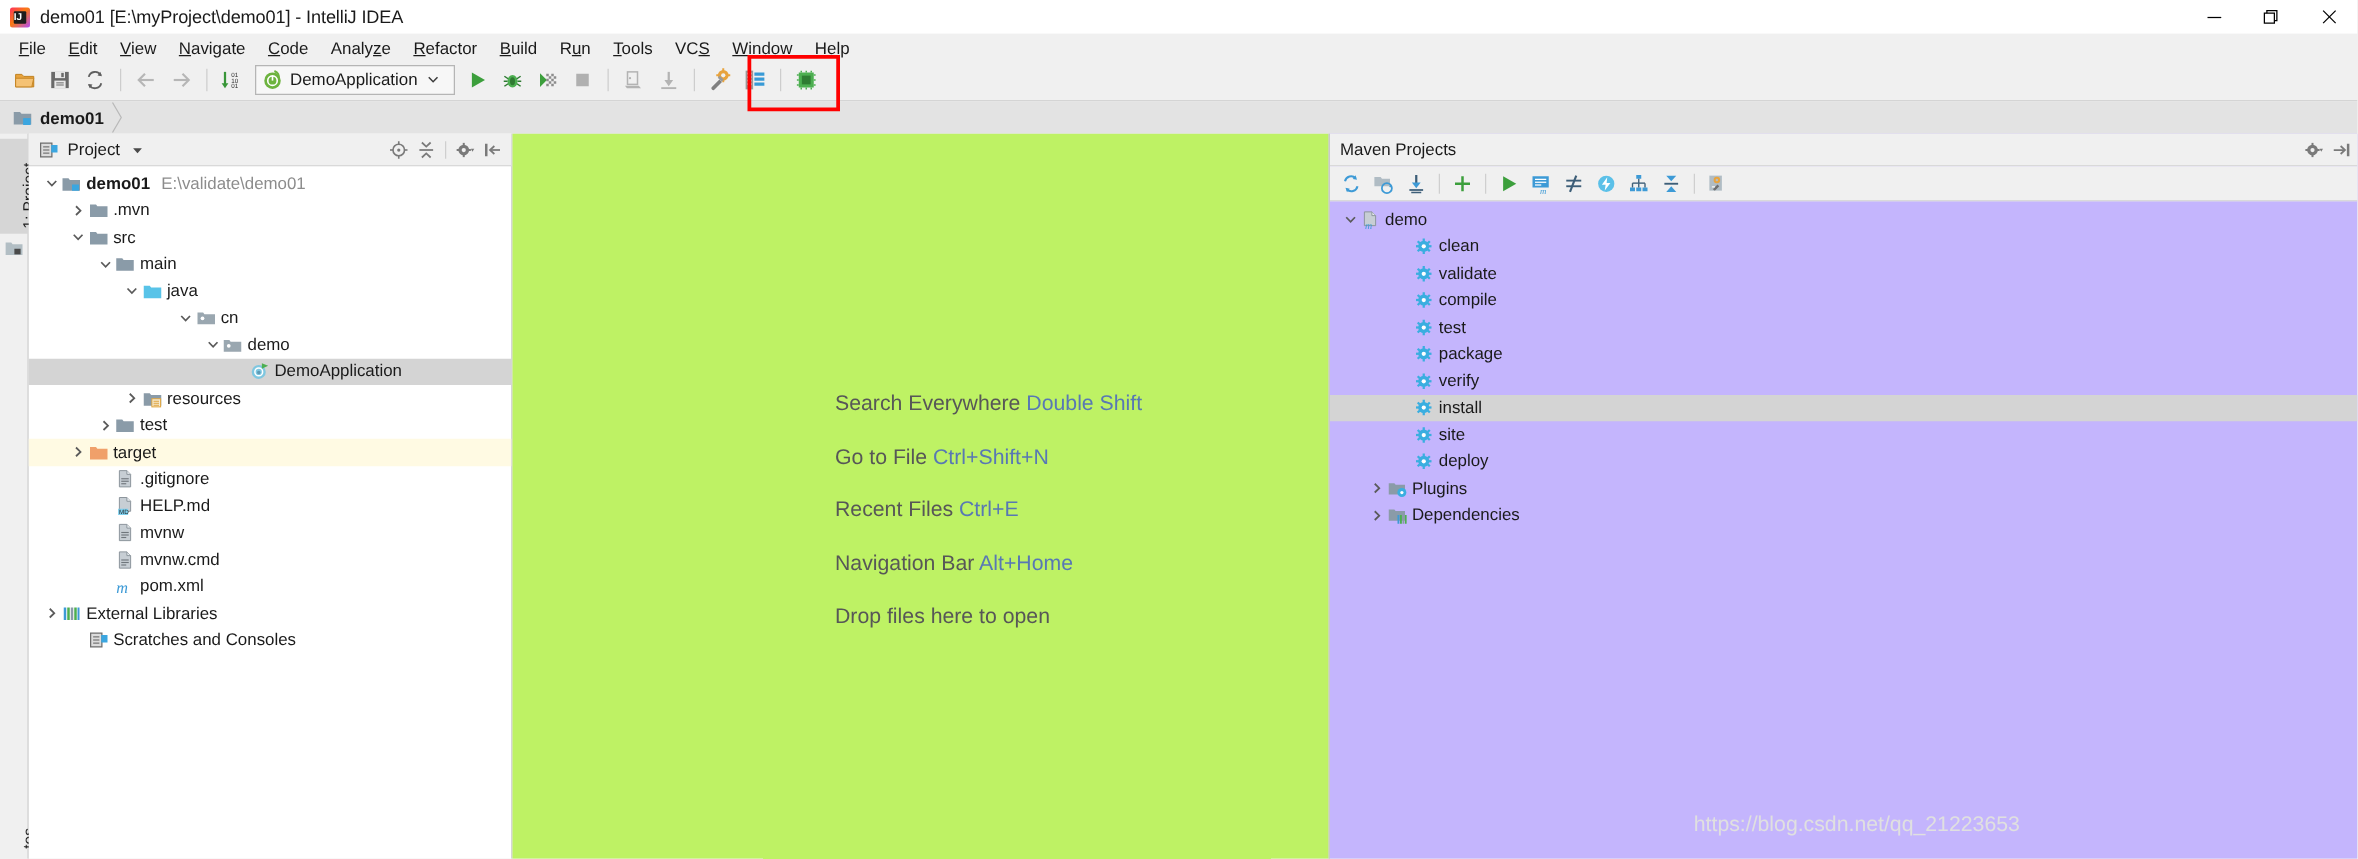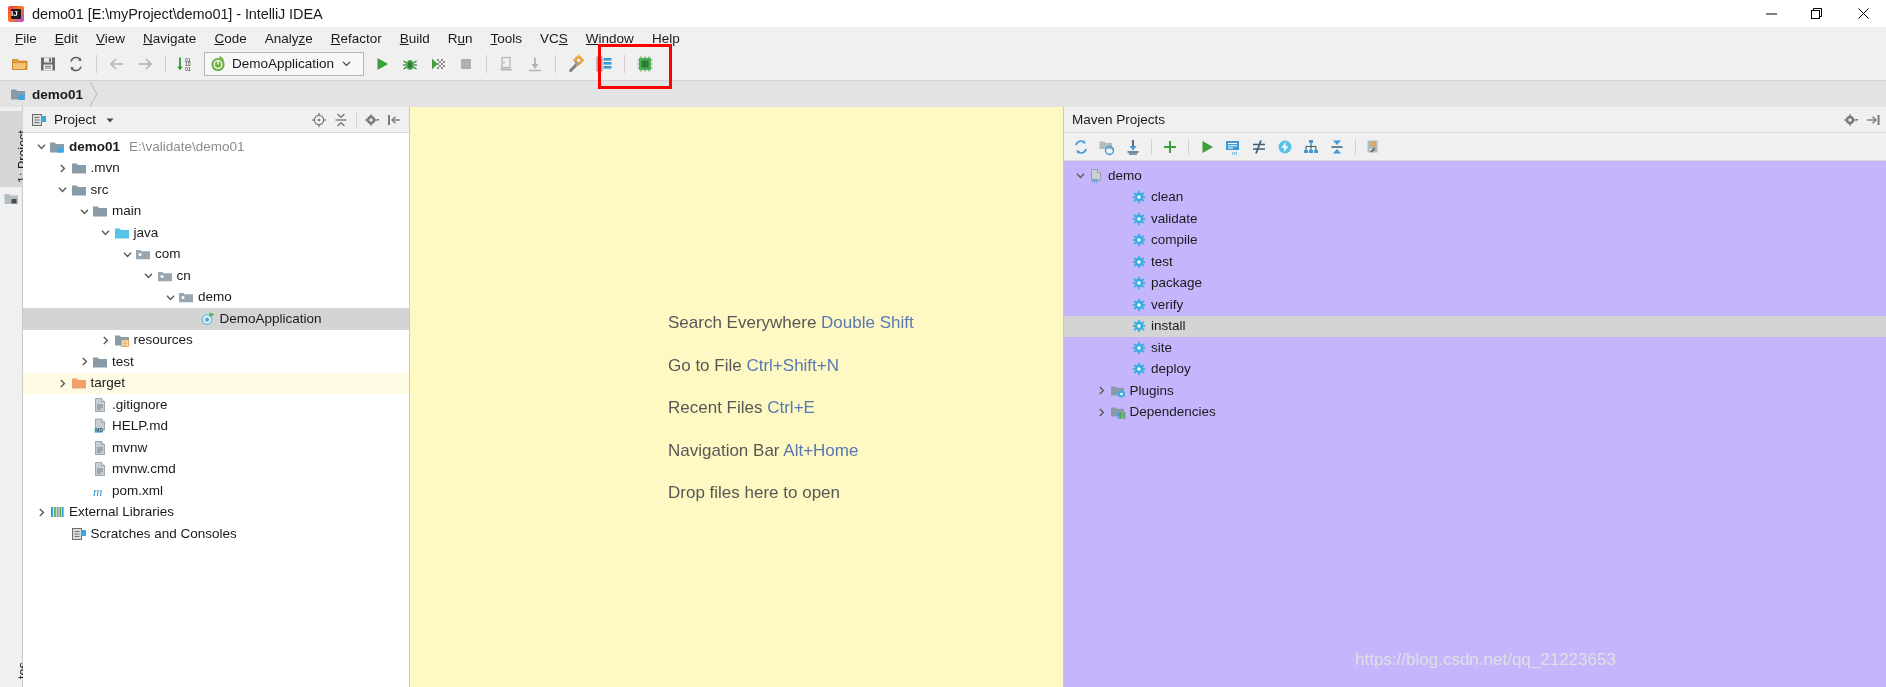--- a/index.html
+++ b/index.html
@@ -166,21 +166,21 @@
     display: flex; align-items: center; justify-content: center;
   }
   .tree-icon { width: 16px; height: 16px; flex: none; margin-right: 4px; display: block; }
   .tree-label { line-height: 16px; }
   .tree-label.bold { font-weight: bold; }
   .tree-sub { color: #8c8c8c; margin-left: 9px; }
 
   
   .editor-area {
     position: absolute; left: 410px; top: 107px; width: 653px; height: 580px;
-    background: #fef9c3;
+    background: #bef264;
   }
   .hints {
     position: absolute; left: 258px; top: 206px;
     display: flex; flex-direction: column;
   }
   .hint-row {
     font-size: 17px; color: #575757; margin-bottom: 22.5px; white-space: nowrap;
     line-height: 20px;
   }
   .hint-key { color: #5878b4; }
@@ -588,33 +588,20 @@
             <svg width="11" height="11" viewBox="0 0 11 11">
               <polyline points="2,3.8 5.5,7.4 9,3.8" fill="none" stroke="#5a5a5a" stroke-width="1.4"></polyline>
             </svg>
           </div>
           <svg width="16" height="16" viewBox="0 0 16 16" class="tree-icon">
             <path d="M1 3.5h4.8l1.1 1.4H15v8.6H1z" fill="#58c3e8"></path>
           </svg>
           <span class="tree-label">java</span>
         </div>
         <div class="tree-row">
-          <div style="width: 92px; flex: 0 0 auto;"></div>
-          <div class="twisty">
-            <svg width="11" height="11" viewBox="0 0 11 11">
-              <polyline points="2,3.8 5.5,7.4 9,3.8" fill="none" stroke="#5a5a5a" stroke-width="1.4"></polyline>
-            </svg>
-          </div>
-          <svg width="16" height="16" viewBox="0 0 16 16" class="tree-icon">
-            <path d="M1 4h4.5l1 1.3H15v8H1z" fill="#9aa7b0"></path>
-            <circle cx="5" cy="8.6" r="1.5" fill="#ffffff"></circle>
-          </svg>
-          <span class="tree-label">com</span>
-        </div>
-        <div class="tree-row">
           <div style="width: 113.5px; flex: 0 0 auto;"></div>
           <div class="twisty">
             <svg width="11" height="11" viewBox="0 0 11 11">
               <polyline points="2,3.8 5.5,7.4 9,3.8" fill="none" stroke="#5a5a5a" stroke-width="1.4"></polyline>
             </svg>
           </div>
           <svg width="16" height="16" viewBox="0 0 16 16" class="tree-icon">
             <path d="M1 4h4.5l1 1.3H15v8H1z" fill="#9aa7b0"></path>
             <circle cx="5" cy="8.6" r="1.5" fill="#ffffff"></circle>
           </svg>

